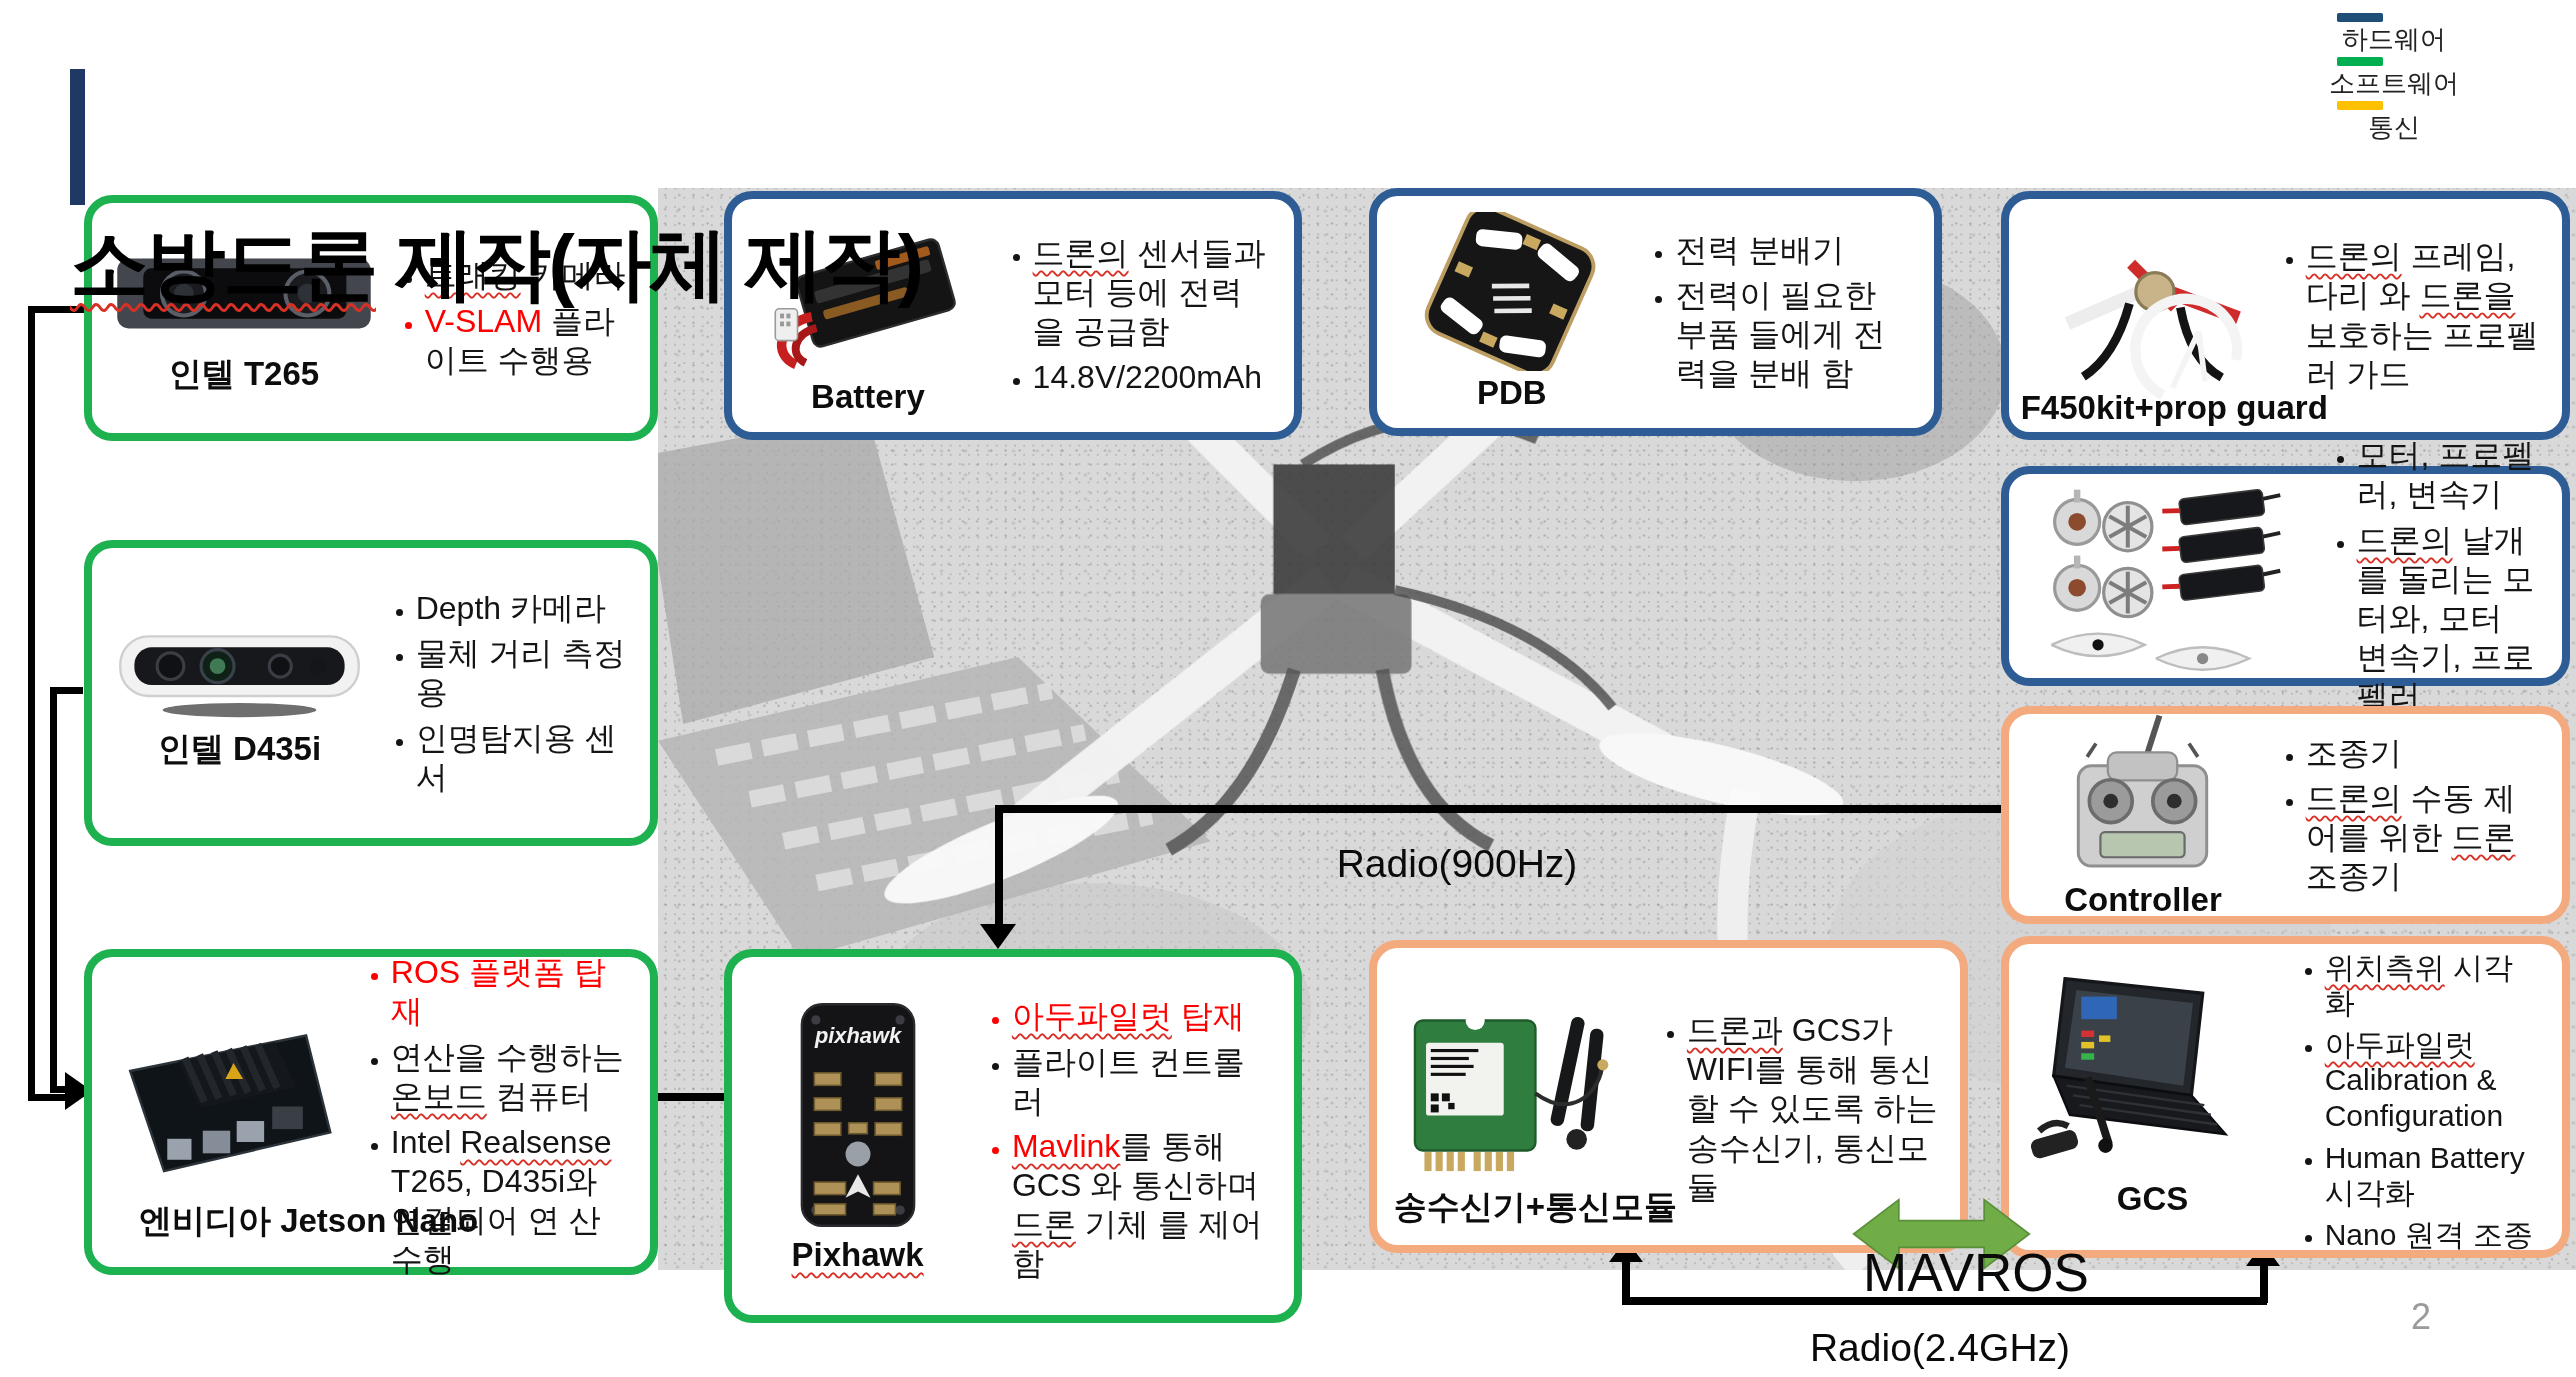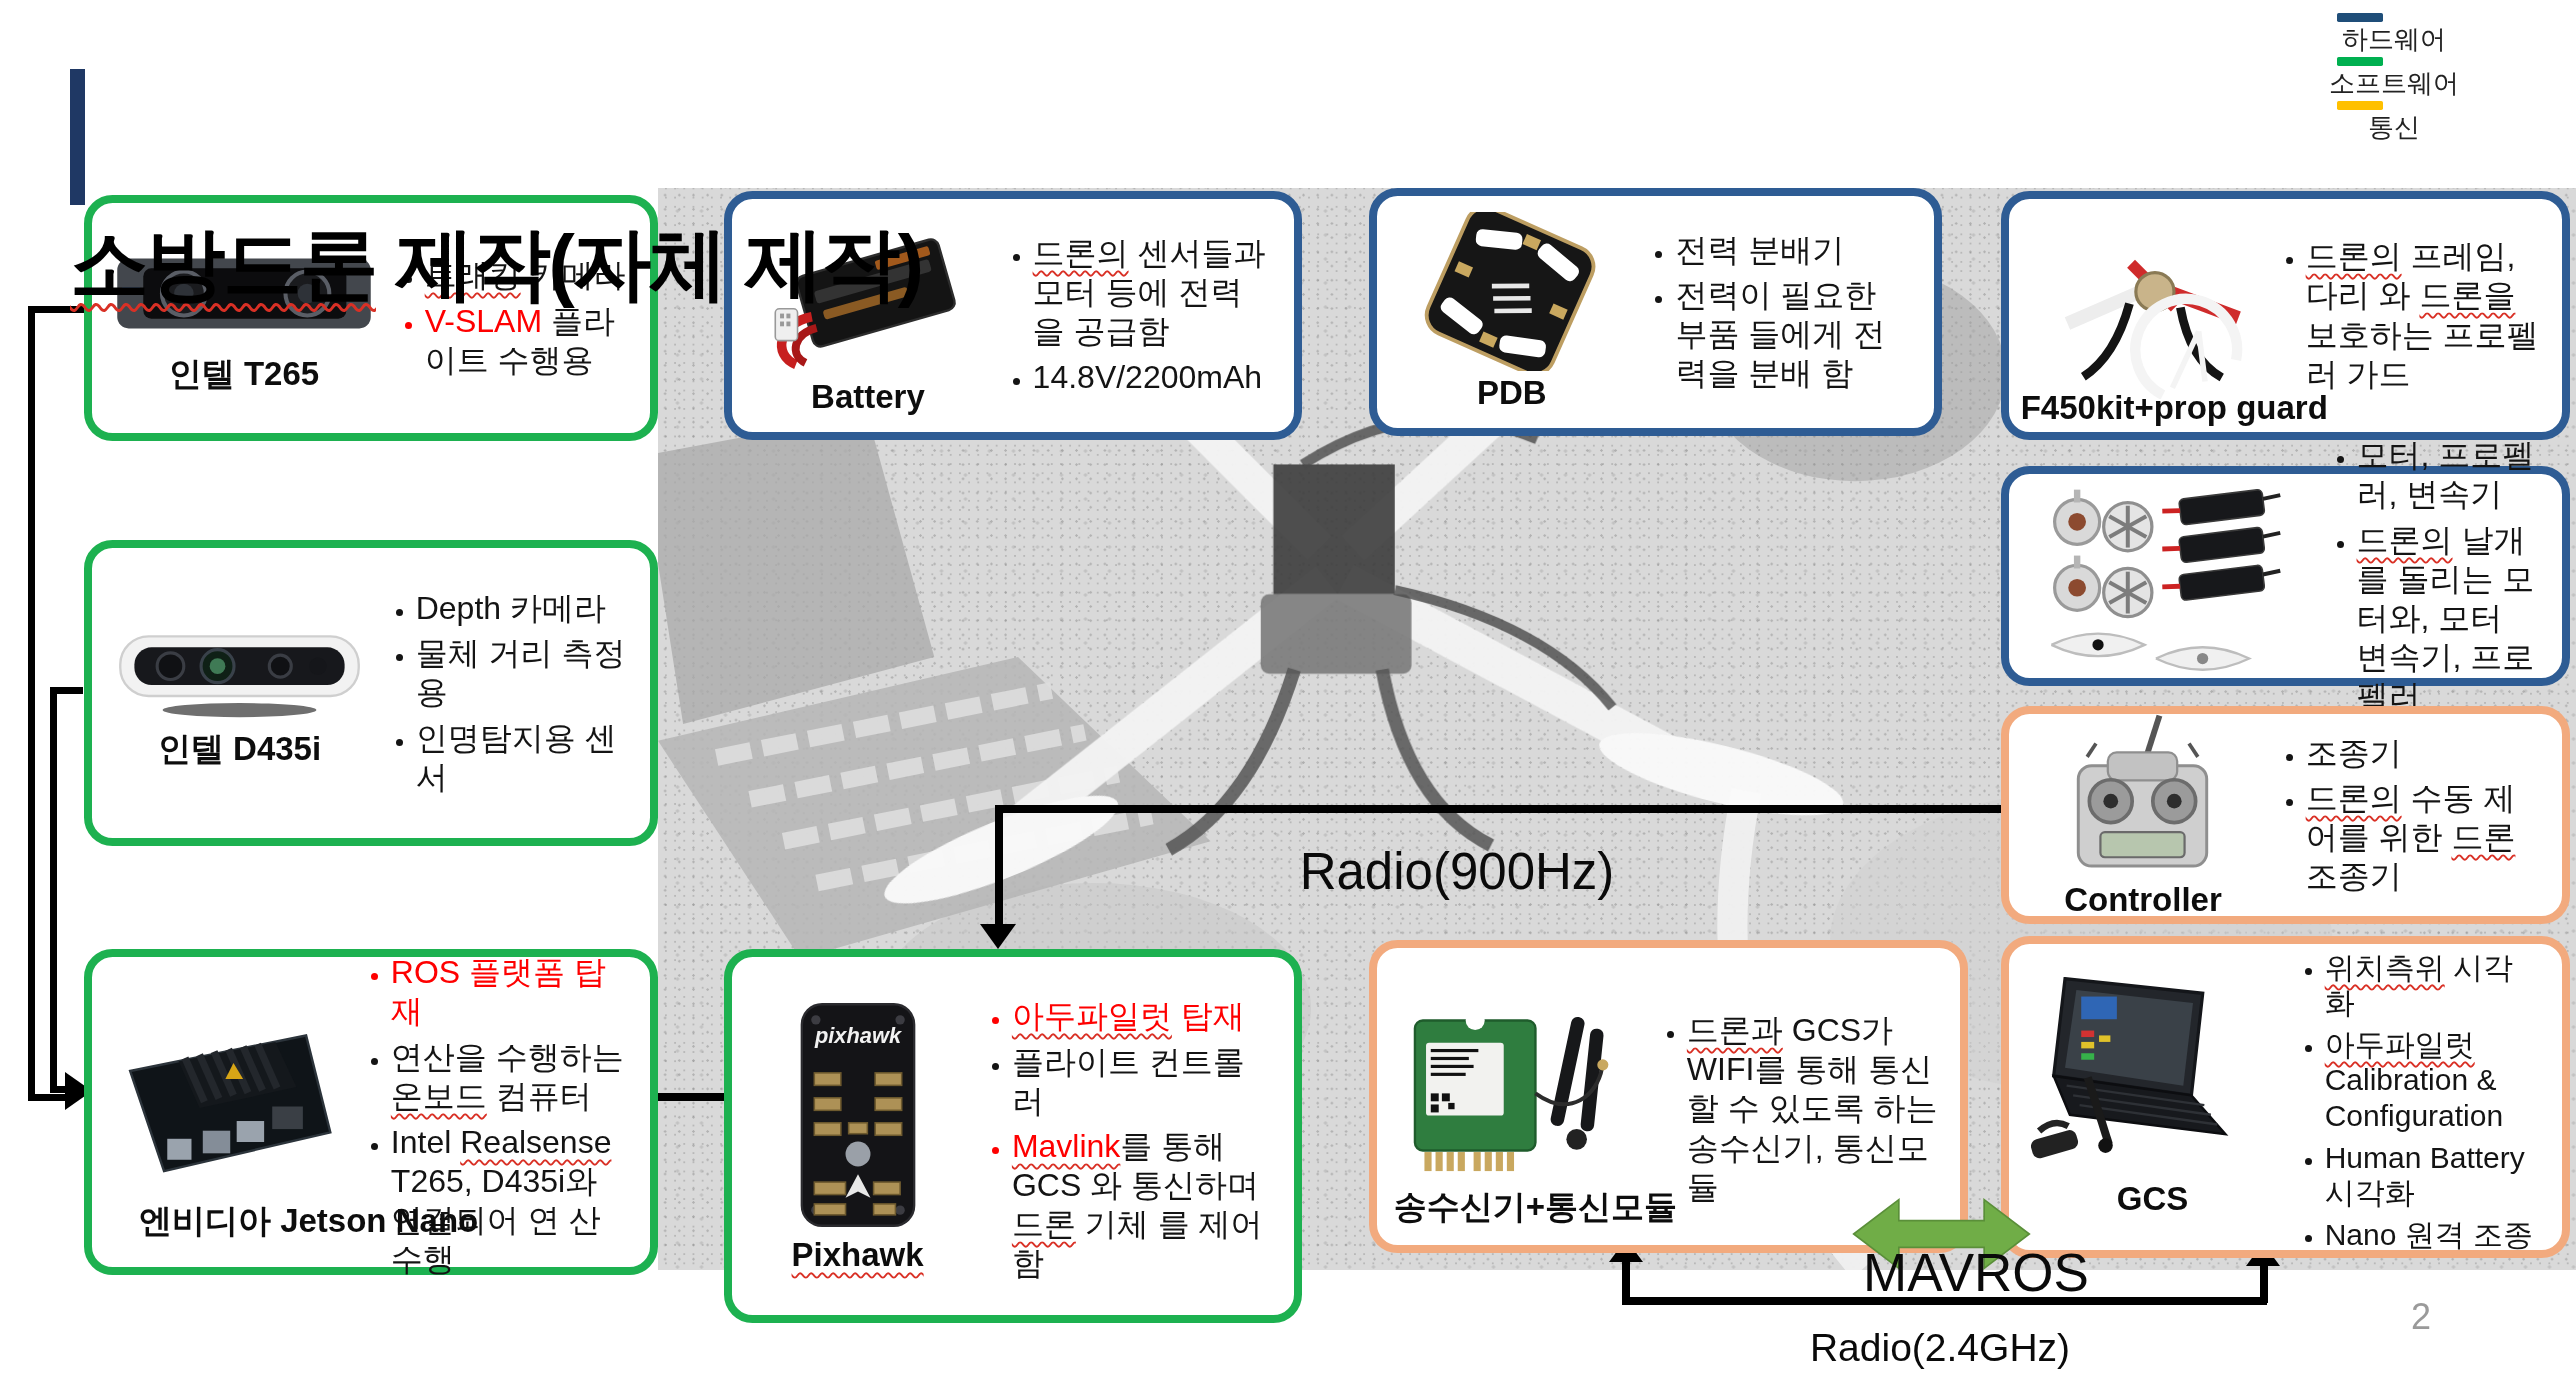--- a/index.html
+++ b/index.html
@@ -56,21 +56,21 @@
       text-decoration-thickness:2.1px;text-underline-offset:5.9px;text-decoration-skip-ink:none;}
 
   
   .line{position:absolute;background:#000;z-index:1;}
   .arrow{position:absolute;width:0;height:0;z-index:1;}
   .arrow-right{border-top:19px solid transparent;border-bottom:19px solid transparent;border-left:27px solid #000;}
   .arrow-down{border-left:18.4px solid transparent;border-right:18.4px solid transparent;border-top:25px solid #000;}
   .arrow-up{border-left:17.6px solid transparent;border-right:17.6px solid transparent;border-bottom:23.4px solid #000;}
 
   .conn-label{position:absolute;text-align:center;color:#0a0a0a;z-index:3;}
-  .lbl-radio900{left:1206px;top:842px;width:502px;font-size:51px;}
+  .lbl-radio900{left:1206px;top:842px;width:502px;font-size:39px;}
   .lbl-mavros{left:1725px;top:1242px;width:502px;font-size:53px;z-index:4;}
   .lbl-radio24{left:1689px;top:1326px;width:502px;font-size:39px;}
 
   .green-arrow{position:absolute;left:1852px;top:1197px;z-index:4;}
 
   .page-number{position:absolute;left:2411px;top:1296px;font-size:36px;color:#9a9a9a;z-index:3;}
 </style>
 </head>
 <body>
 

